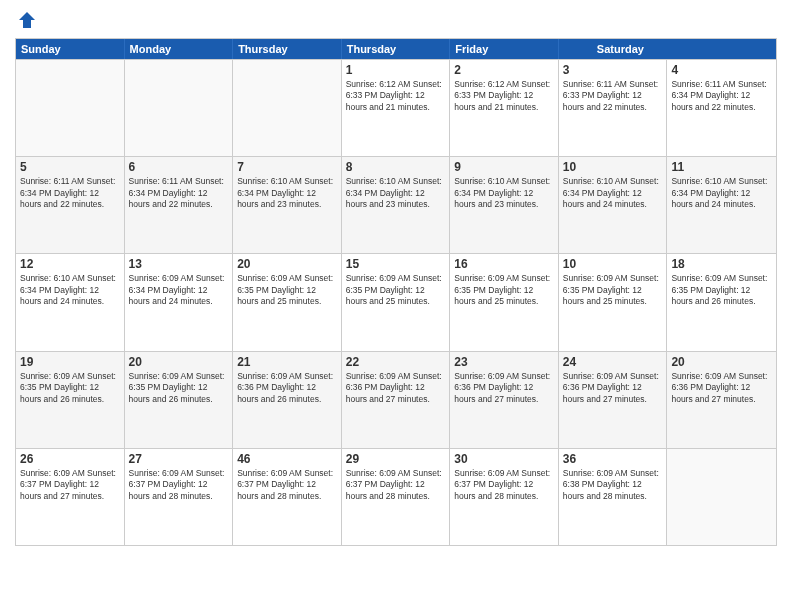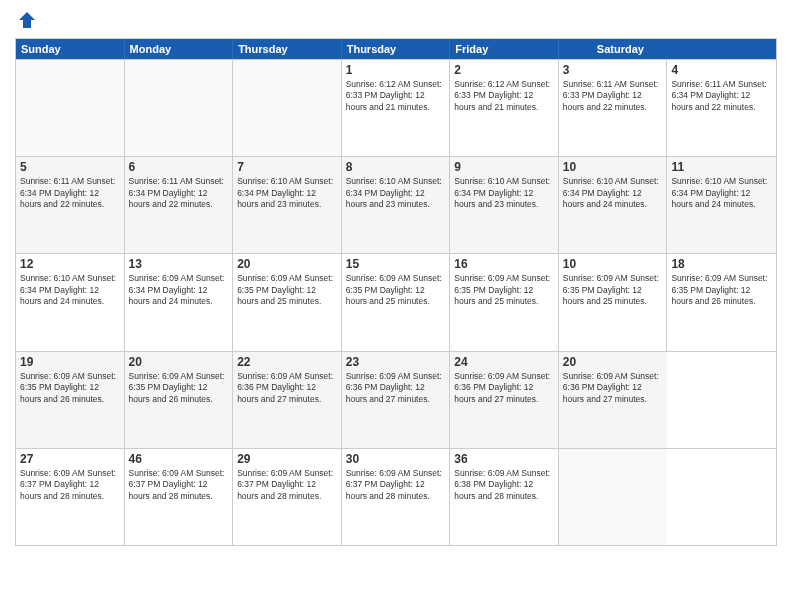--- a/index.html
+++ b/index.html
@@ -289,20 +289,27 @@
 and 26 minutes.</div>
           </div>
           <div class="cal-cell">
             <div class="day-num">20</div>
             <div class="day-info">Sunrise: 6:09 AM
 Sunset: 6:35 PM
 Daylight: 12 hours
 and 26 minutes.</div>
           </div>
           <div class="cal-cell">
+            <div class="day-num">21</div>
+            <div class="day-info">Sunrise: 6:09 AM
+Sunset: 6:36 PM
+Daylight: 12 hours
+and 26 minutes.</div>
+          </div>
+          <div class="cal-cell">
             <div class="day-num">22</div>
             <div class="day-info">Sunrise: 6:09 AM
 Sunset: 6:36 PM
 Daylight: 12 hours
 and 27 minutes.</div>
           </div>
           <div class="cal-cell">
             <div class="day-num">23</div>
             <div class="day-info">Sunrise: 6:09 AM
 Sunset: 6:36 PM
@@ -318,20 +325,27 @@
           </div>
           <div class="cal-cell">
             <div class="day-num">20</div>
             <div class="day-info">Sunrise: 6:09 AM
 Sunset: 6:36 PM
 Daylight: 12 hours
 and 27 minutes.</div>
           </div>
         </div>
         <div class="cal-row">
+          <div class="cal-cell">
+            <div class="day-num">26</div>
+            <div class="day-info">Sunrise: 6:09 AM
+Sunset: 6:37 PM
+Daylight: 12 hours
+and 27 minutes.</div>
+          </div>
           <div class="cal-cell">
             <div class="day-num">27</div>
             <div class="day-info">Sunrise: 6:09 AM
 Sunset: 6:37 PM
 Daylight: 12 hours
 and 28 minutes.</div>
           </div>
           <div class="cal-cell">
             <div class="day-num">46</div>
             <div class="day-info">Sunrise: 6:09 AM

